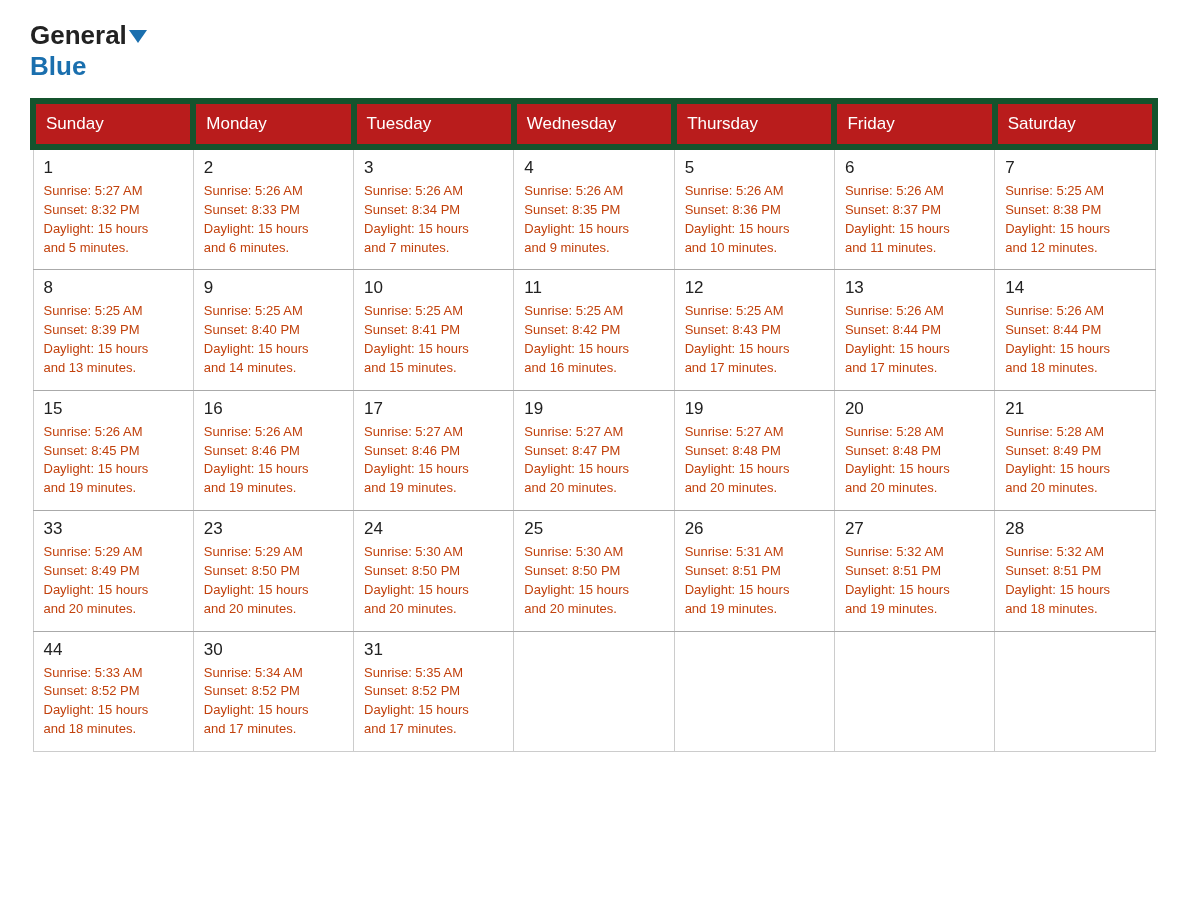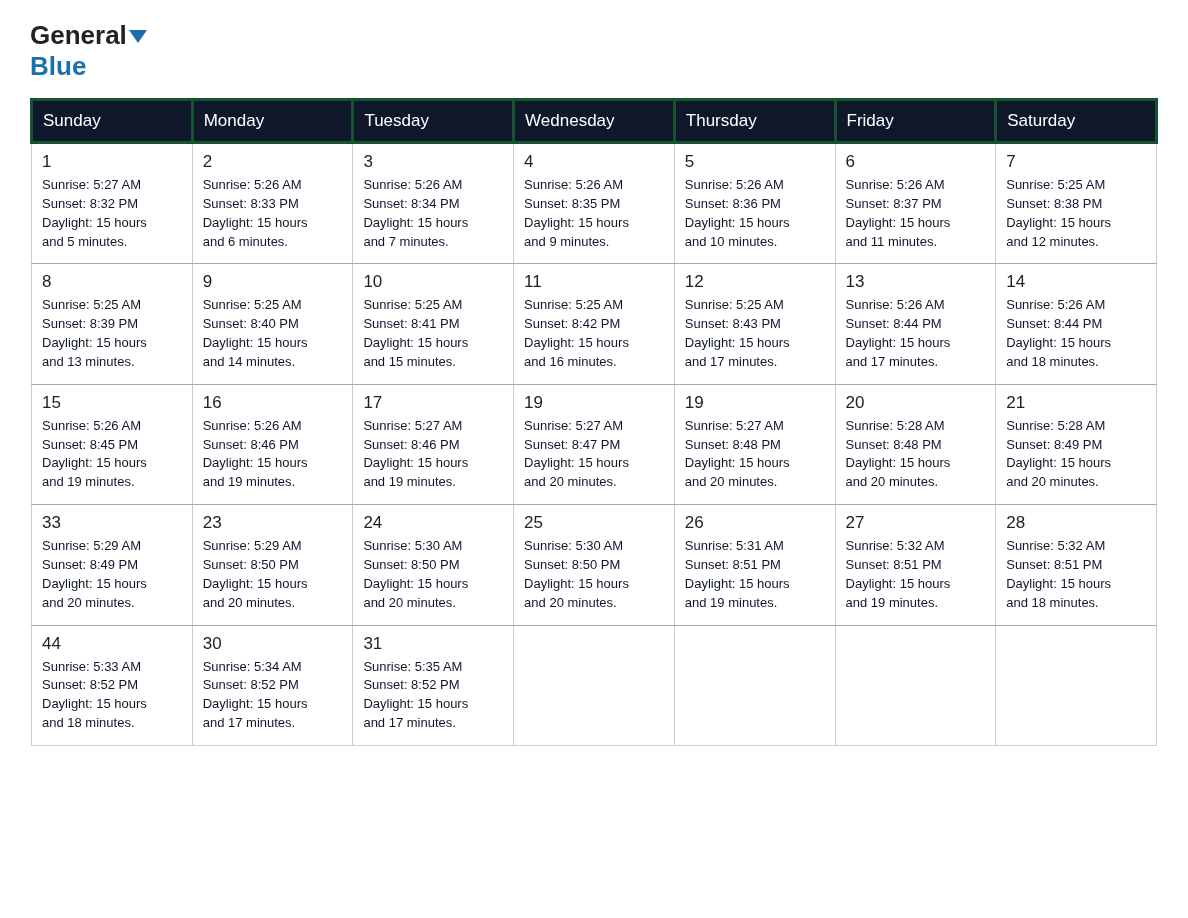--- a/index.html
+++ b/index.html
@@ -30,46 +30,46 @@
       font-size: 22px;
       color: #444;
       margin-top: 4px;
     }
     .calendar-table {
       width: 100%;
       border-collapse: collapse;
       border: 1px solid #aaa;
     }
     .calendar-table th {
-      background-color: #0f172a;
+      background-color: #b91c1c;
       color: #fff;
       font-size: 17px;
       font-weight: normal;
       padding: 10px 10px;
-      border: 3px solid #14532d;
+      border: 6px solid #14532d;
       text-align: left;
     }
     .calendar-table td {
       vertical-align: top;
       padding: 8px 10px 12px 10px;
       border: 1px solid #ccc;
       width: calc(100% / 7);
       min-height: 100px;
       background: #fff;
     }
     .day-number {
       font-size: 17px;
       font-weight: normal;
       color: #222;
       display: block;
       margin-bottom: 4px;
     }
     .day-info {
       font-size: 13px;
-      color: #0f172a;
+      color: #c2410c;
       line-height: 1.45;
     }
     .empty-cell {
       background: #fff;
     }
     tr:not(:last-child) td {
       border-bottom: 1px solid #aaa;
     }
     
     .logo-wrapper {

